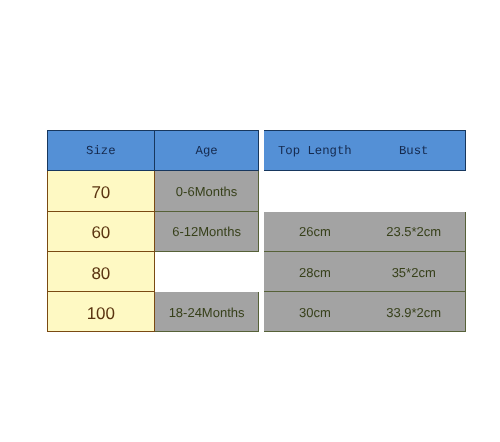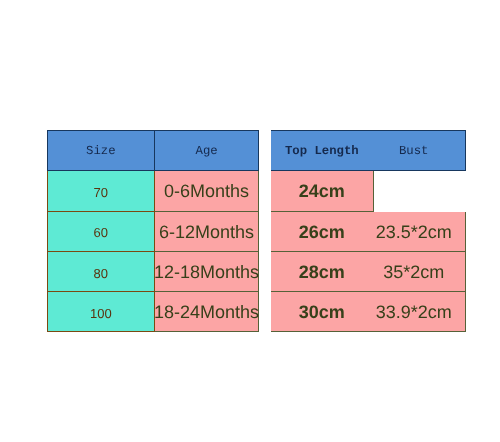--- a/index.html
+++ b/index.html
@@ -35,21 +35,21 @@
     border-width: 0 1.1px 1.1px 0;
     -webkit-font-smoothing: antialiased;
     text-rendering: geometricPrecision;
   }
   .first-col { border-left-width: 1.1px; }
   .first-row { border-top-width: 1.1px; }
 
   
   .col-1 { left: 0;       width: 108.3px; }
   .col-2 { left: 108.3px; width: 104.2px; }
-  .col-3 { left: 224px; width: 103.3px; font-weight: bold; }
+  .col-3 { left: 217px; width: 103.3px; }
   .col-4 { left: 315.8px; width: 103.4px; text-align: right; }
 
   
   .row-h { top: 0;       height: 40.4px; }
   .row-1 { top: 40.4px;  height: 41.0px; }
   .row-2 { top: 81.4px;  height: 40.4px; }
   .row-3 { top: 121.8px; height: 40.2px; }
   .row-4 { top: 162.0px; height: 39.7px; }
 
   
@@ -57,54 +57,52 @@
     padding-top: 2.4px;
     background: #5490d6;
     color: #15294d;
     font-family: "Liberation Mono", monospace;
     font-size: 12.3px;
     letter-spacing: 0;
     border-color: #17375e;
   }
   .c-size {
     padding-top: 3px;
-    background: #5eead4;
+    background: #fef9c3;
     color: #5a3410;
-    font-size: 13px;
+    font-size: 17px;
     border-color: #7a4a12;
   }
   .c-data {
     padding-top: 1px;
-    background: #fca5a5;
+    background: #a3a3a3;
     color: #37401a;
-    font-size: 18px;
+    font-size: 13px;
     border-color: #566138;
   }
 </style>
 </head>
 <body>
 
 <div id="size-chart">
 
   <div class="cell hdr row-h col-1 first-row first-col">Size</div>
   <div class="cell hdr row-h col-2 first-row">Age</div>
   <div class="cell hdr row-h col-3 first-row">Top Length</div>
   <div class="cell hdr row-h col-4 first-row">Bust</div>
 
   <div class="cell c-size row-1 col-1 first-col">70</div>
   <div class="cell c-data row-1 col-2">0-6Months</div>
-  <div class="cell c-data row-1 col-3">24cm</div>
 
   <div class="cell c-size row-2 col-1 first-col">60</div>
   <div class="cell c-data row-2 col-2">6-12Months</div>
   <div class="cell c-data row-2 col-3">26cm</div>
   <div class="cell c-data row-2 col-4">23.5*2cm</div>
 
   <div class="cell c-size row-3 col-1 first-col">80</div>
-  <div class="cell c-data row-3 col-2">12-18Months</div>
   <div class="cell c-data row-3 col-3">28cm</div>
   <div class="cell c-data row-3 col-4">35*2cm</div>
 
   <div class="cell c-size row-4 col-1 first-col">100</div>
   <div class="cell c-data row-4 col-2">18-24Months</div>
   <div class="cell c-data row-4 col-3">30cm</div>
   <div class="cell c-data row-4 col-4">33.9*2cm</div>
 
 </div>
 

